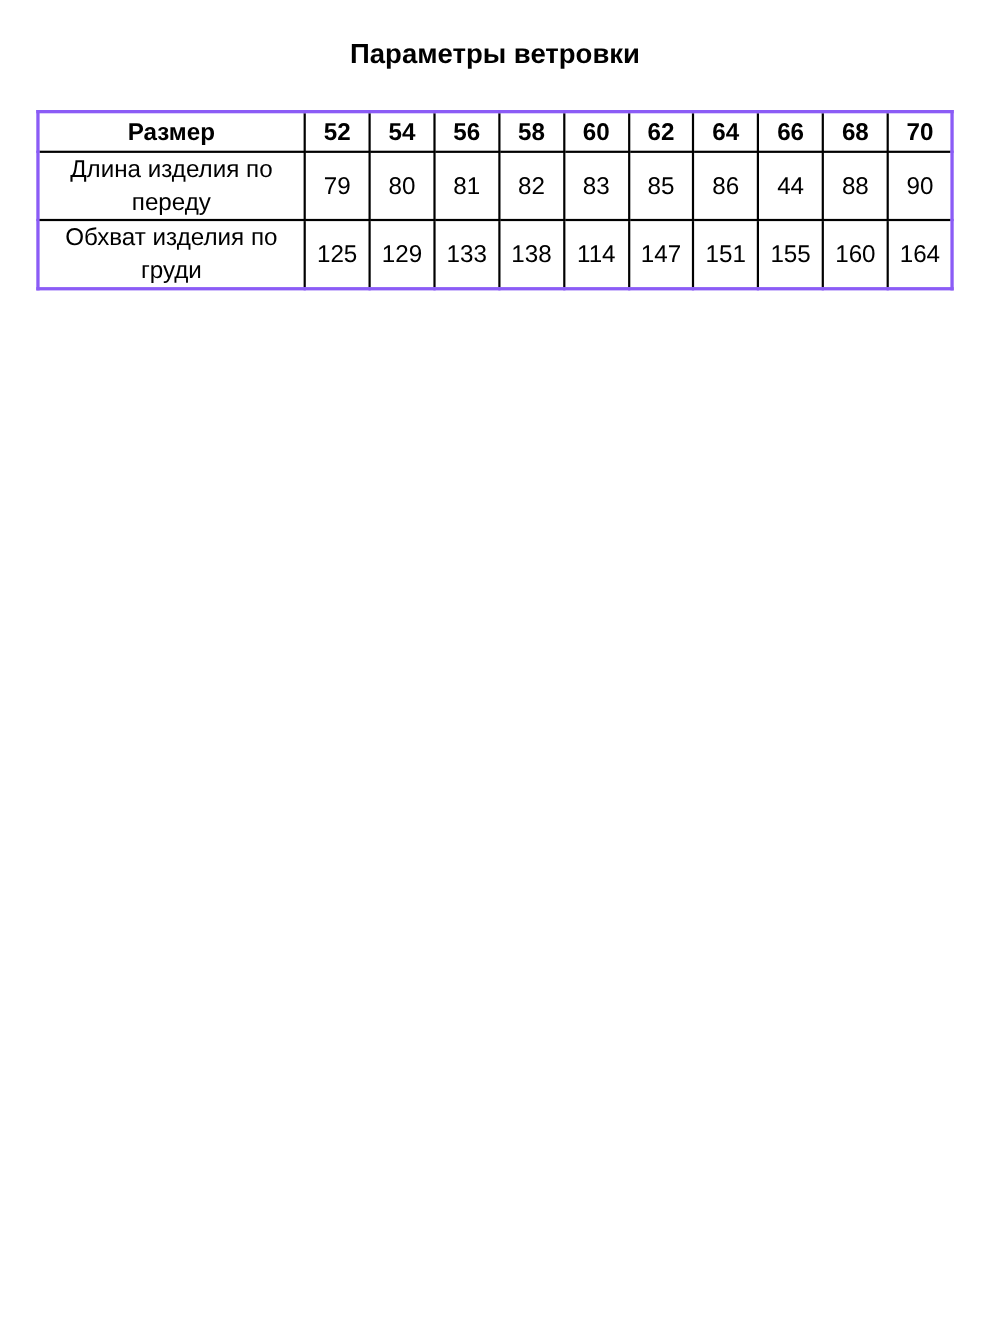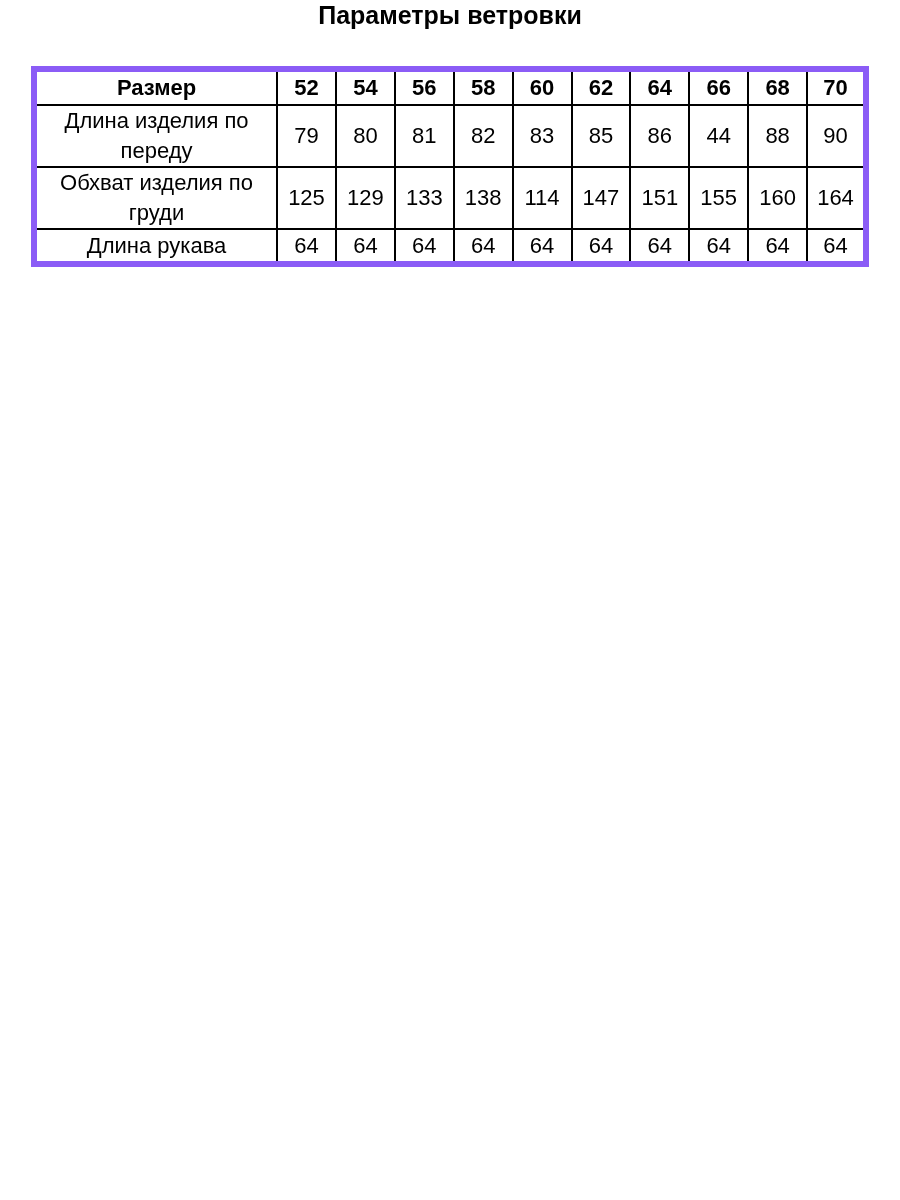--- a/index.html
+++ b/index.html
@@ -13,31 +13,32 @@
     -webkit-font-smoothing: antialiased;
   }
   .page {
     width: 900px;
     height: 1200px;
     box-sizing: border-box;
     overflow: hidden;
   }
   .title {
     margin: 0;
+    padding-top: 34px;
     text-align: center;
     font-size: 25px;
     font-weight: 700;
     line-height: 30px;
   }
   table.size-table {
     border-collapse: collapse;
     table-layout: fixed;
     width: 832px;
     margin: 36px auto 0 auto;
-    border: 6px solid #8b5cf6;
+    border: 3px solid #8b5cf6;
   }
   table.size-table th,
   table.size-table td {
     border: 2px solid #000000;
     text-align: center;
     vertical-align: middle;
     padding: 0;
     font-size: 22px;
     line-height: 30px;
     overflow: hidden;
@@ -107,29 +108,16 @@
         <td>129</td>
         <td>133</td>
         <td>138</td>
         <td>114</td>
         <td>147</td>
         <td>151</td>
         <td>155</td>
         <td>160</td>
         <td>164</td>
       </tr>
-      <tr class="row-short">
-        <td>Длина рукава</td>
-        <td>64</td>
-        <td>64</td>
-        <td>64</td>
-        <td>64</td>
-        <td>64</td>
-        <td>64</td>
-        <td>64</td>
-        <td>64</td>
-        <td>64</td>
-        <td>64</td>
-      </tr>
     </tbody>
   </table>
 
 </div>
 
 </body></html>

